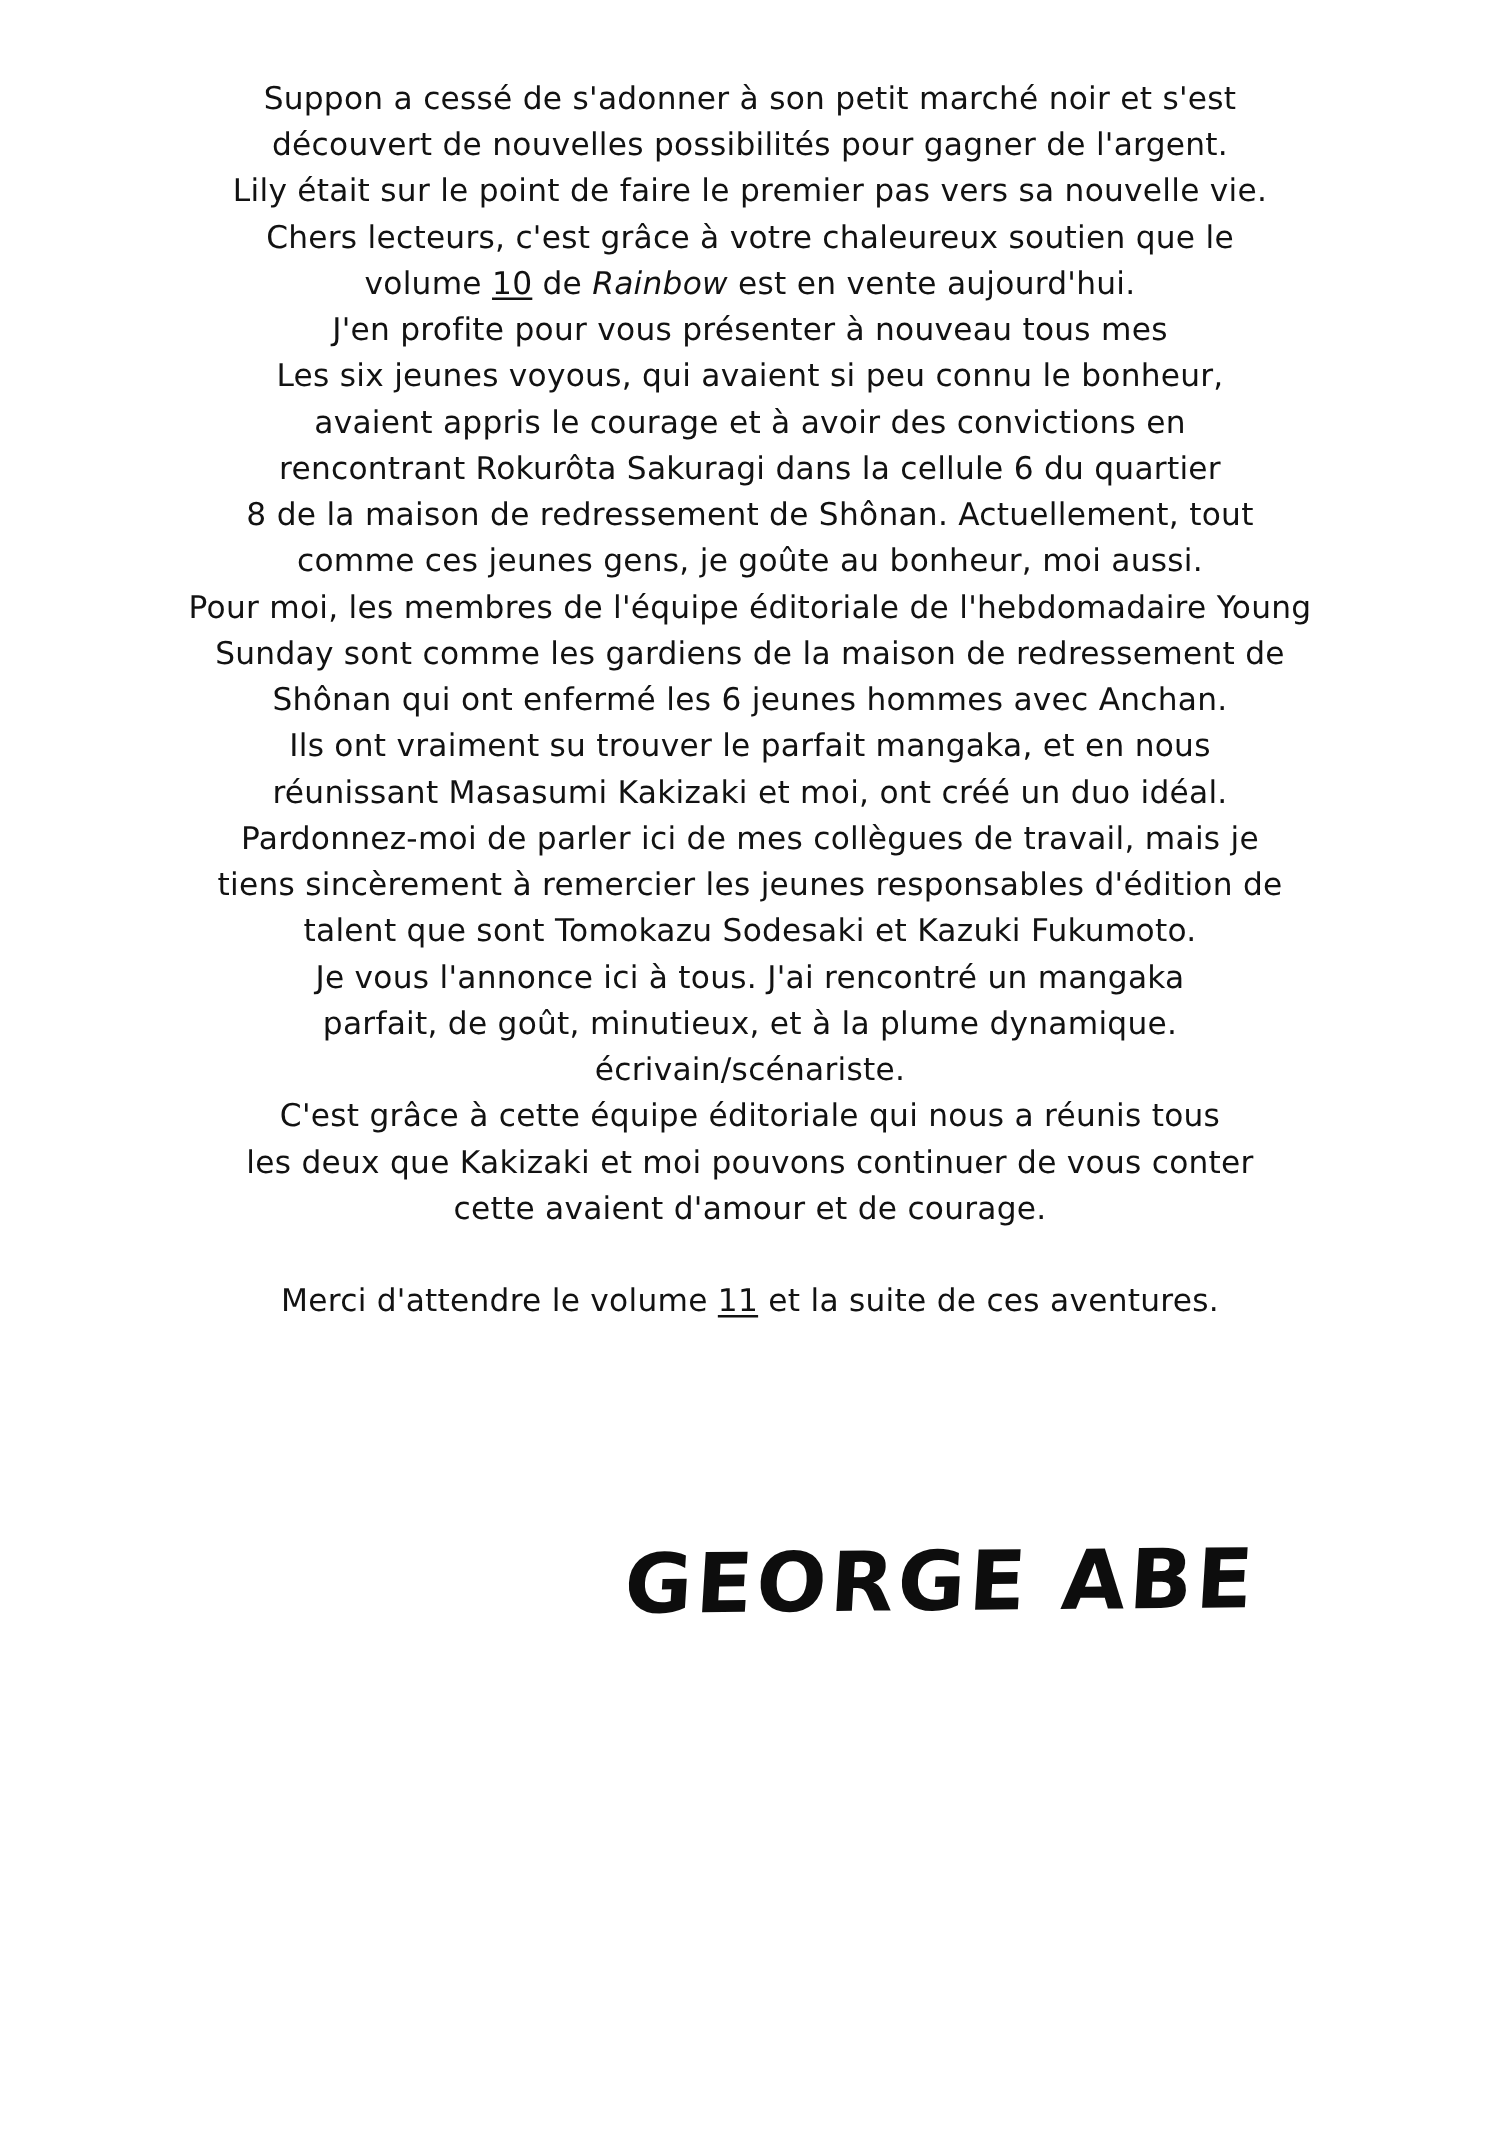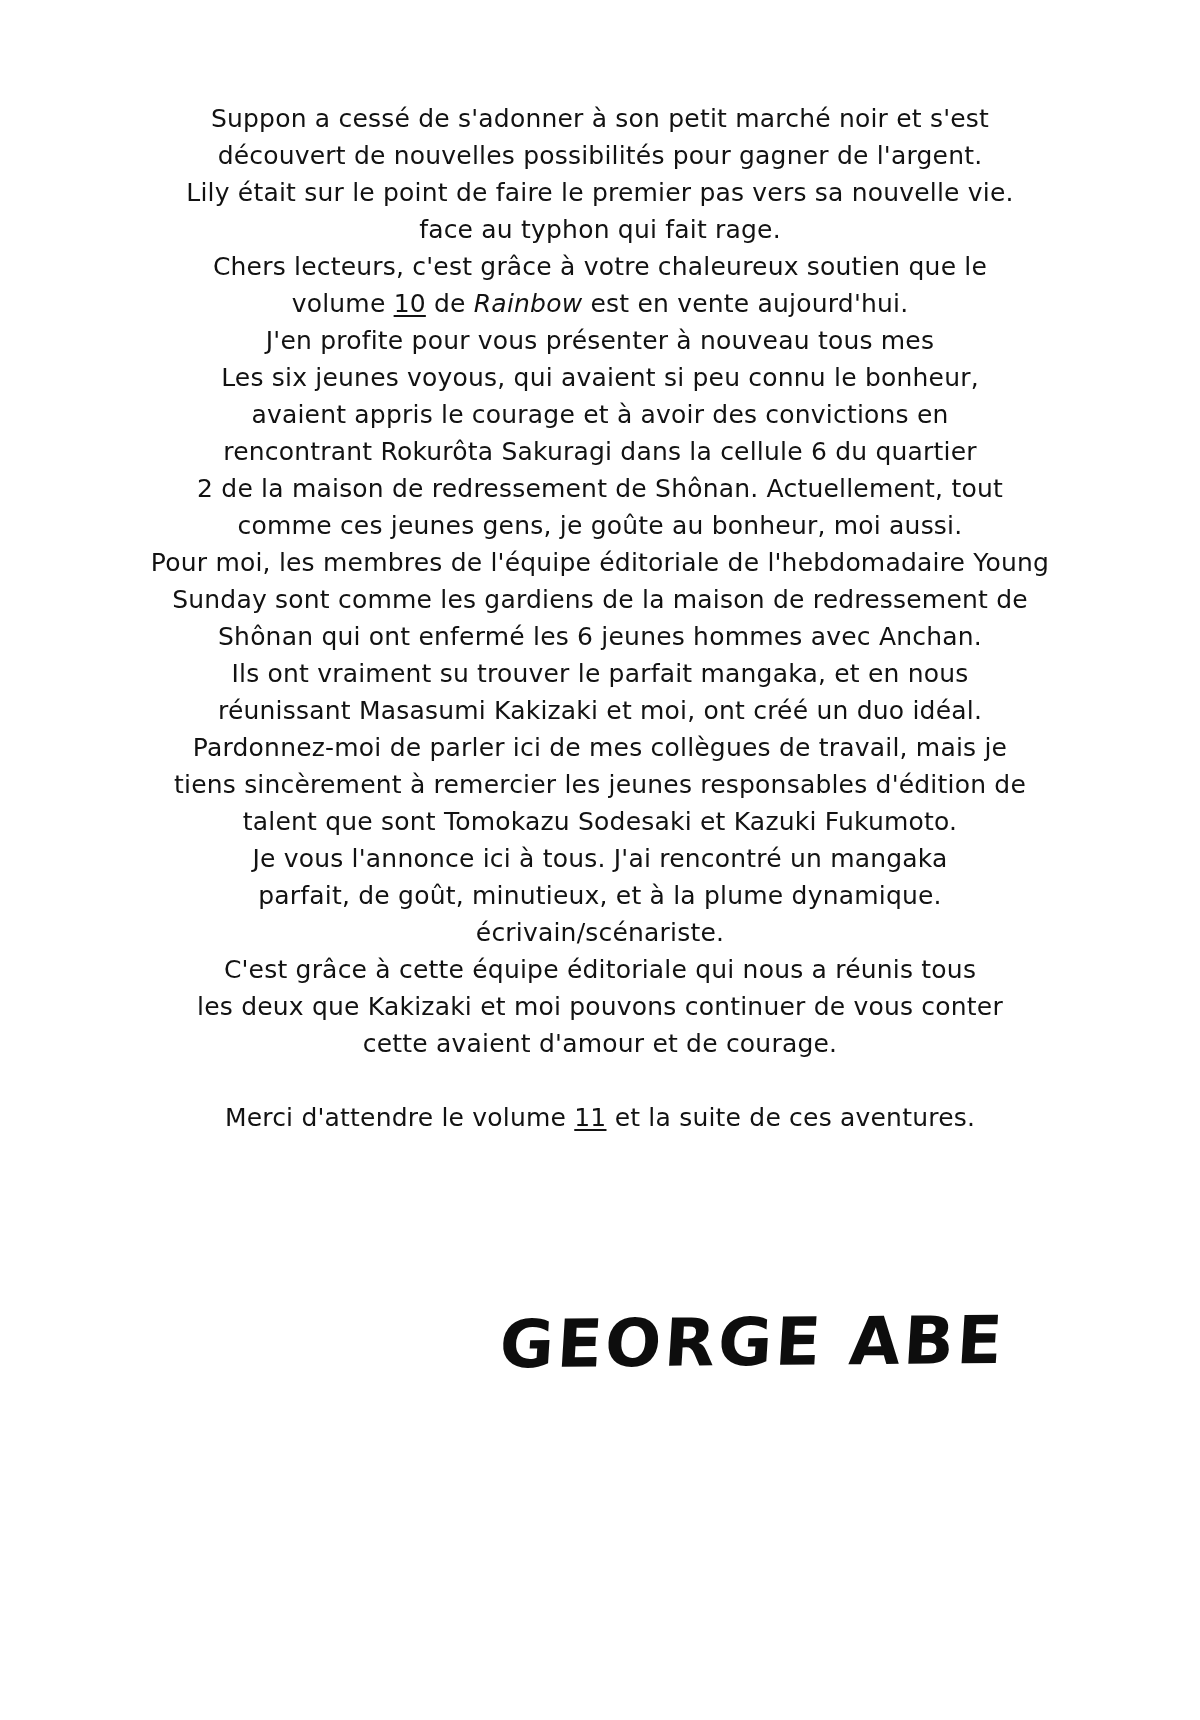--- a/index.html
+++ b/index.html
@@ -13,21 +13,21 @@
     color: #121212;
     font-family: "DejaVu Sans", "Liberation Sans", sans-serif;
     overflow: hidden;
     position: relative;
   }
   .page {
     width: 1200px;
     height: 1720px;
     background: #ffffff;
     box-sizing: border-box;
-    padding-top: 100px;
+    padding-top: 60px;
   }
   .text-block {
     width: 1060px;
     margin: 0 auto;
     text-align: center;
     font-size: 25px;
     line-height: 37px;
     font-weight: 500;
     letter-spacing: 0.2px;
   }
@@ -58,28 +58,27 @@
   }
 </style>
 </head>
 <body>
 
 <div class="page">
   <div class="text-block" id="text-block">
       <div class="text-line">Suppon a cessé de s'adonner à son petit marché noir et s'est</div>
       <div class="text-line">découvert de nouvelles possibilités pour gagner de l'argent.</div>
       <div class="text-line">Lily était sur le point de faire le premier pas vers sa nouvelle vie.</div>
-      <div class="text-line">face au typhon qui fait rage.</div>
       <div class="text-line">Chers lecteurs, c'est grâce à votre chaleureux soutien que le</div>
       <div class="text-line">volume <u>10</u> de <i>Rainbow</i> est en vente aujourd'hui.</div>
       <div class="text-line">J'en profite pour vous présenter à nouveau tous mes</div>
       <div class="text-line">Les six jeunes voyous, qui avaient si peu connu le bonheur,</div>
       <div class="text-line">avaient appris le courage et à avoir des convictions en</div>
       <div class="text-line">rencontrant Rokurôta Sakuragi dans la cellule 6 du quartier</div>
-      <div class="text-line">2 de la maison de redressement de Shônan. Actuellement, tout</div>
+      <div class="text-line">8 de la maison de redressement de Shônan. Actuellement, tout</div>
       <div class="text-line">comme ces jeunes gens, je goûte au bonheur, moi aussi.</div>
       <div class="text-line">Pour moi, les membres de l'équipe éditoriale de l'hebdomadaire Young</div>
       <div class="text-line">Sunday sont comme les gardiens de la maison de redressement de</div>
       <div class="text-line">Shônan qui ont enfermé les 6 jeunes hommes avec Anchan.</div>
       <div class="text-line">Ils ont vraiment su trouver le parfait mangaka, et en nous</div>
       <div class="text-line">réunissant Masasumi Kakizaki et moi, ont créé un duo idéal.</div>
       <div class="text-line">Pardonnez-moi de parler ici de mes collègues de travail, mais je</div>
       <div class="text-line">tiens sincèrement à remercier les jeunes responsables d'édition de</div>
       <div class="text-line">talent que sont Tomokazu Sodesaki et Kazuki Fukumoto.</div>
       <div class="text-line">Je vous l'annonce ici à tous. J'ai rencontré un mangaka</div>

